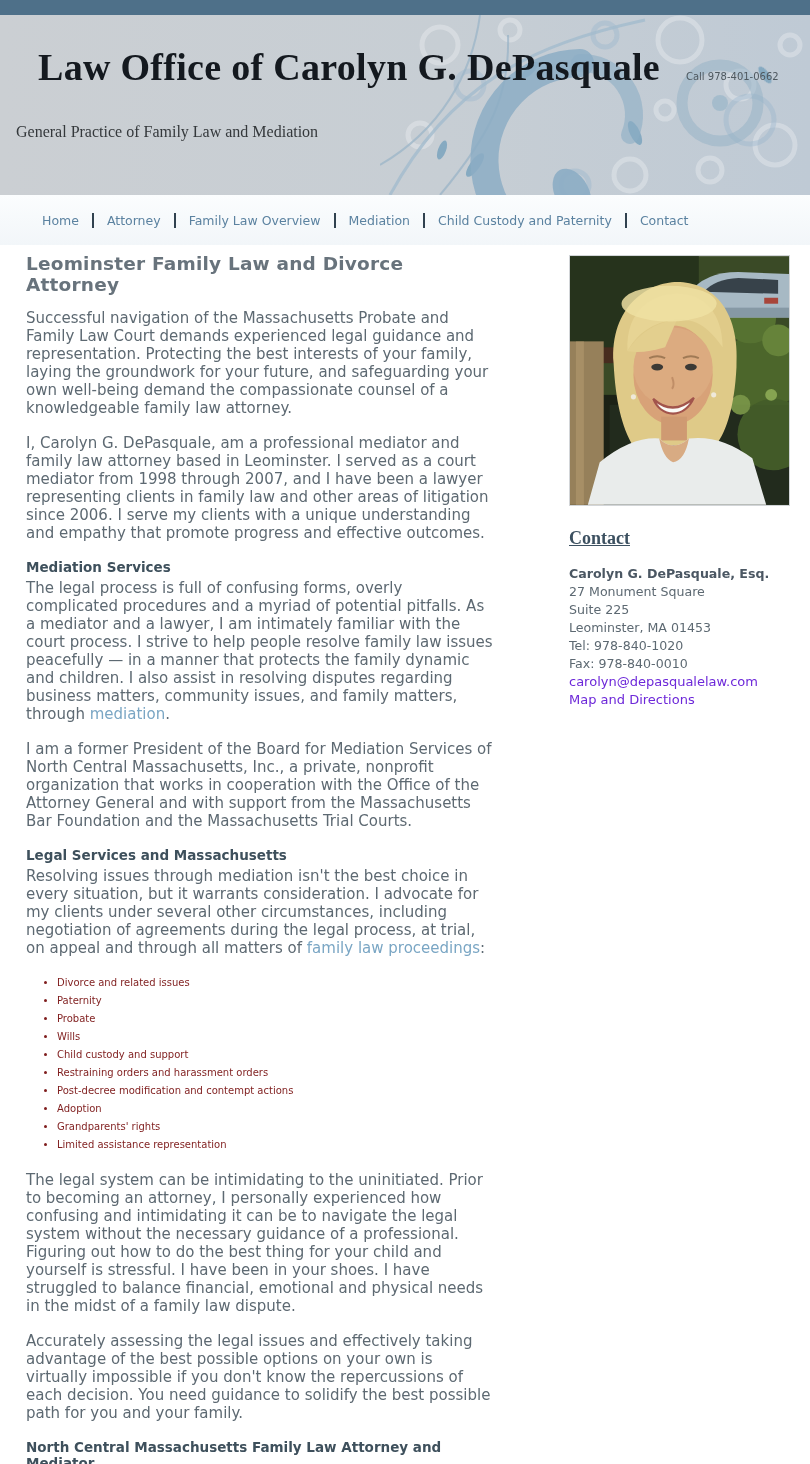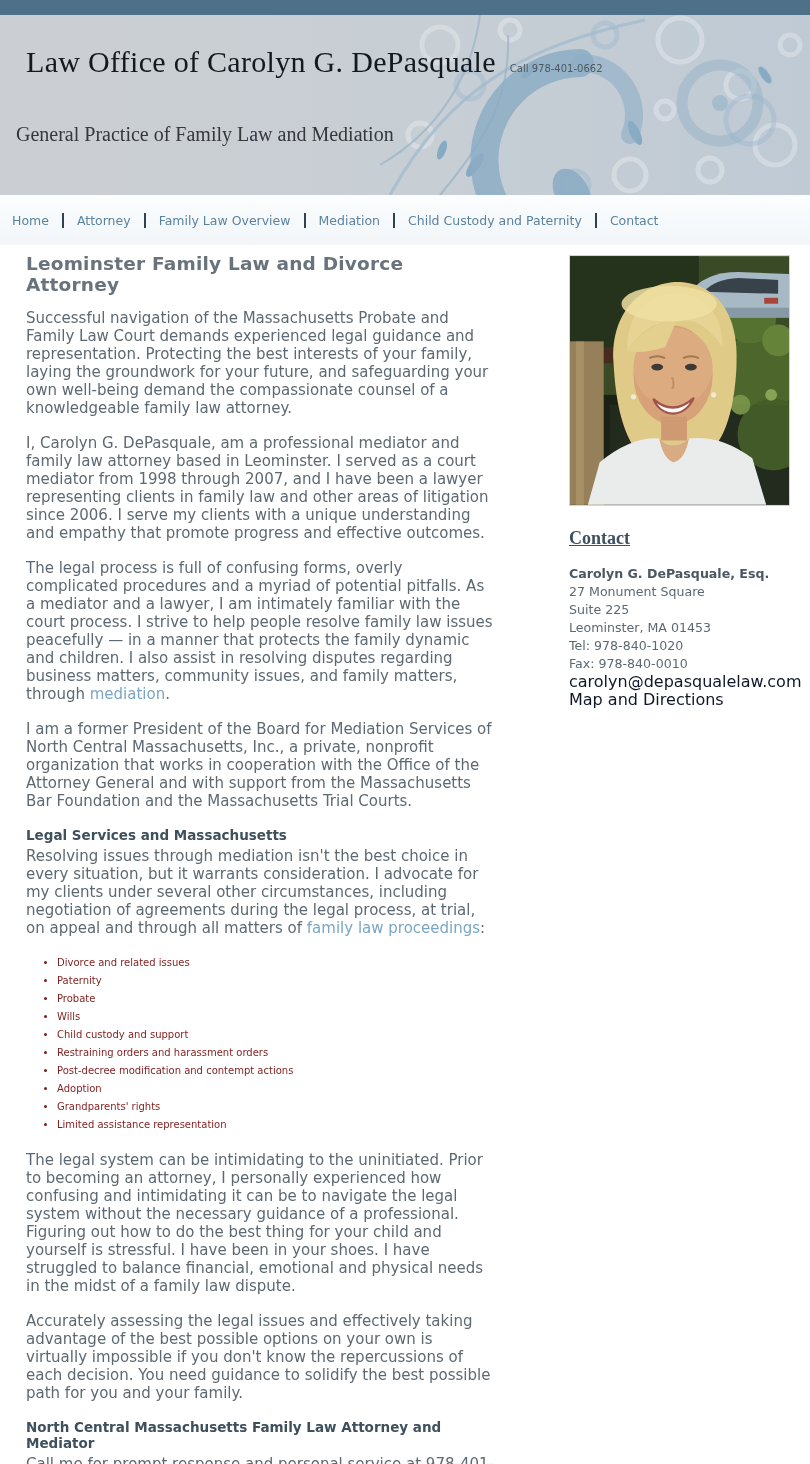--- a/index.html
+++ b/index.html
@@ -10,27 +10,27 @@
 
   
   .topbar { height:15px; background:#4e7089; }
 
   
   .masthead { position:relative; height:180px; overflow:hidden;
     background:linear-gradient(90deg,#cbcfd3 0%,#c7ced4 55%,#bfcad5 100%); }
   .deco { position:absolute; right:0; top:0; pointer-events:none; }
   .title-row { position:absolute; left:26px; top:30px; white-space:nowrap; }
   .firm-name { display:inline; font-family:"Liberation Serif","DejaVu Serif",serif;
-    font-weight:400; font-size:30px; color:#14191f; margin:0; letter-spacing:.3px; cursor:pointer; }
+    font-weight:700; font-size:38px; color:#14191f; margin:12px; letter-spacing:.3px; cursor:pointer; }
   .call { font-size:10px; color:#4e585f; margin-left:14px; }
   .tagline { position:absolute; left:16px; top:108px; font-family:"Liberation Serif","DejaVu Serif",serif;
-    font-size:20px; color:#34383b; }
-
-  
-  .nav { height:50px; display:flex; align-items:center; padding-left:12px;
+    font-size:16px; color:#34383b; }
+
+  
+  .nav { height:50px; display:flex; align-items:center; padding-left:42px;
     background:linear-gradient(180deg,#fbfdfe 0%,#f2f6f9 100%); font-size:12.5px; }
   .nav a { color:#5b82a0; text-decoration:none; cursor:pointer; }
   .navsep { display:inline-block; width:2px; height:15px; background:#31424f; margin:0 13px; }
 
   
   .content { display:flex; padding:8px 20px 0 26px; }
   .main-col { width:493px; margin-right:74px; }
   .sidebar { width:221px; }
 
   .h1 { font-size:18.5px; font-weight:700; color:#68737c; margin:0 0 14px; letter-spacing:.2px; }
@@ -40,21 +40,21 @@
   .main-col li { font-size:10px; line-height:18px; color:#7f1d1d; }
   a.lnk { color:#7aa6c4; text-decoration:none; cursor:pointer; }
 
   
   .photo { width:221px; height:251px; margin-top:2px; line-height:0; }
   .photo svg { border:1px solid #d2d5d8; }
   .contact-h { margin:22px 0 16px; font-family:"Liberation Serif","DejaVu Serif",serif; font-size:18px; font-weight:700; }
   .contact-h a { color:#3c5060; text-decoration:underline; cursor:pointer; }
   .vcard div { font-size:12.6px; line-height:18px; color:#5d6972; }
   .vcard .name { font-weight:700; color:#4b5763; }
-  .vcard a { display:block; font-size:16px; line-height:18px; color:#0f172a; text-decoration:none; cursor:pointer; }
+  .vcard a { display:block; font-size:13px; line-height:18px; color:#6d28d9; text-decoration:none; cursor:pointer; }
 
   
   .error { margin:36px 0 0 16px; font-size:12.5px; color:#27292b; }
   .disclaimer { margin:26px 27px 0; font-size:11px; line-height:13px; font-weight:700; color:#101010;
     font-family:"Liberation Sans",sans-serif; }
 </style>
 </head>
 <body>
 
 <div class="page">
@@ -123,20 +123,21 @@
   </nav>
 
   <div class="content">
 
     <div class="main-col">
       <h2 class="h1">Leominster Family Law and Divorce Attorney</h2>
 
       <p>Successful navigation of the Massachusetts Probate and Family Law Court demands experienced legal guidance and representation. Protecting the best interests of your family, laying the groundwork for your future, and safeguarding your own well-being demand the compassionate counsel of a knowledgeable family law attorney.</p>
       <p>I, Carolyn G. DePasquale, am a professional mediator and family law attorney based in Leominster. I served as a court mediator from 1998 through 2007, and I have been a lawyer representing clients in family law and other areas of  litigation since 2006. I serve my clients with a unique understanding and empathy that promote progress and effective outcomes.</p>
 
+      <h3 class="subhead">Mediation Services</h3>
       <p><span>The legal process is full of confusing forms, overly complicated procedures and a myriad of potential pitfalls. As a mediator and a lawyer, I am intimately familiar with the court process. I strive to help people resolve family law issues peacefully — in a manner that protects the family dynamic and children. I also assist in resolving disputes regarding business matters, community issues, and family matters, through </span><a class="lnk">mediation</a><span>.</span></p>
       <p>I am a former President of the Board for Mediation Services of North Central Massachusetts, Inc., a private, nonprofit organization that works in cooperation with the Office of the Attorney General and with support from the Massachusetts Bar Foundation and the Massachusetts Trial Courts.</p>
 
       <h3 class="subhead">Legal Services and Massachusetts</h3>
       <p><span>Resolving issues through mediation isn't the best choice in every situation, but it warrants consideration. I advocate for my clients under several other circumstances, including negotiation of agreements during the legal process, at trial, on appeal and through all matters of </span><a class="lnk">family law proceedings</a><span>:</span></p>
 
       <ul>
         <li>Divorce and related issues</li>
         <li>Paternity</li>
         <li>Probate</li>

